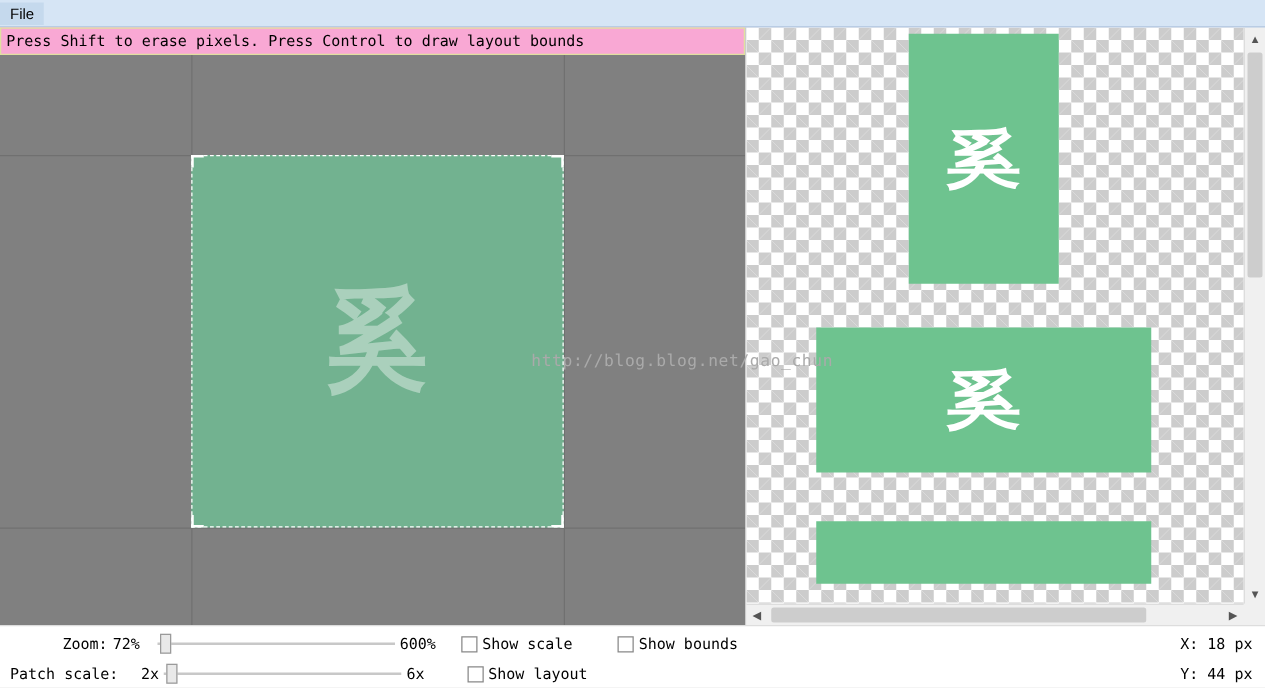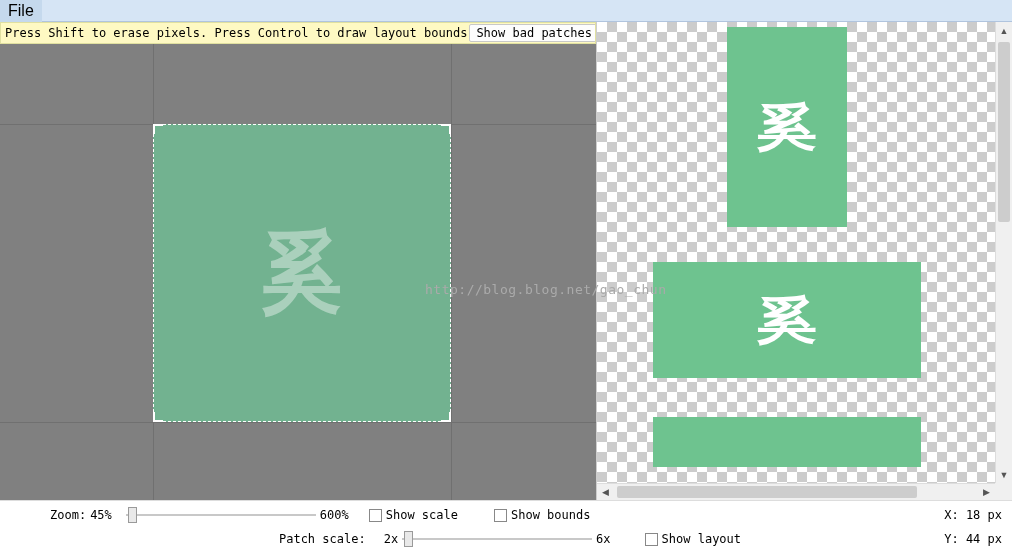--- a/index.html
+++ b/index.html
@@ -16,33 +16,33 @@
   background: #d6e5f5;
   height: 22px;
   border-bottom: 1px solid #b0c4de;
   display: flex;
   align-items: center;
 }
 .menu-item {
   padding: 2px 8px;
   background: #c5d9ed;
   cursor: pointer;
-  font-size: 16px;
+  font-size: 12px;
 }
 .main {
   display: flex;
   height: 478px;
 }
 .left-panel {
   width: 596px;
   display: flex;
   flex-direction: column;
 }
 .hint-bar {
-  background: #fef9c3;
+  background: #f9a8d4;
   border: 1px solid #e0e0a0;
   height: 22px;
   display: flex;
   align-items: center;
   font-family: monospace;
   font-size: 12px;
   padding-left: 4px;
   white-space: nowrap;
   overflow: hidden;
 }
@@ -171,21 +171,21 @@
   font-size: 12px;
 }
 .row1, .row2 {
   position: absolute;
   left: 0; right: 0;
   height: 24px;
   display: flex;
   align-items: center;
 }
 .row1 { top: 2px; }
-.row2 { top: 26px; justify-content: center; }
+.row2 { top: 26px; }
 .lbl { margin-right: 4px; }
 .slider {
   position: relative;
   height: 16px;
   display: inline-block;
 }
 .slider-track {
   position:absolute; left:0; right:0; top:7px; height:2px;
   background: #c8c8c8;
 }
@@ -225,21 +225,20 @@
 <body>
 
 <div class="menubar">
   <div class="menu-item">File</div>
 </div>
 
 <div class="main">
   <div class="left-panel">
     <div class="hint-bar">
       <span>Press Shift to erase pixels. Press Control to draw layout bounds</span>
-      <button class="hint-btn">Show bad patches</button>
     </div>
     <div class="canvas-area">
       <div class="guide-h1"></div>
       <div class="guide-h2"></div>
       <div class="guide-v1"></div>
       <div class="guide-v2"></div>
       <div class="patch-rect">
         <div class="corner c-tl"></div>
         <div class="corner c-tr"></div>
         <div class="corner c-bl"></div>
@@ -272,21 +271,21 @@
       </div>
       <div class="sb-corner"></div>
     </div>
   </div>
 </div>
 
 <div class="bottom-bar">
   <div class="row1">
     <span style="width:50px"></span>
     <span class="lbl">Zoom:</span>
-    <span class="lbl">45%</span>
+    <span class="lbl">72%</span>
     <span style="width:10px"></span>
     <div class="slider" style="width:190px">
       <div class="slider-track"></div>
       <div class="slider-thumb" style="left:2px"></div>
     </div>
     <span style="width:4px"></span>
     <span class="lbl">600%</span>
     <span style="width:16px"></span>
     <label class="chk">
       <span class="chk-box"></span>

